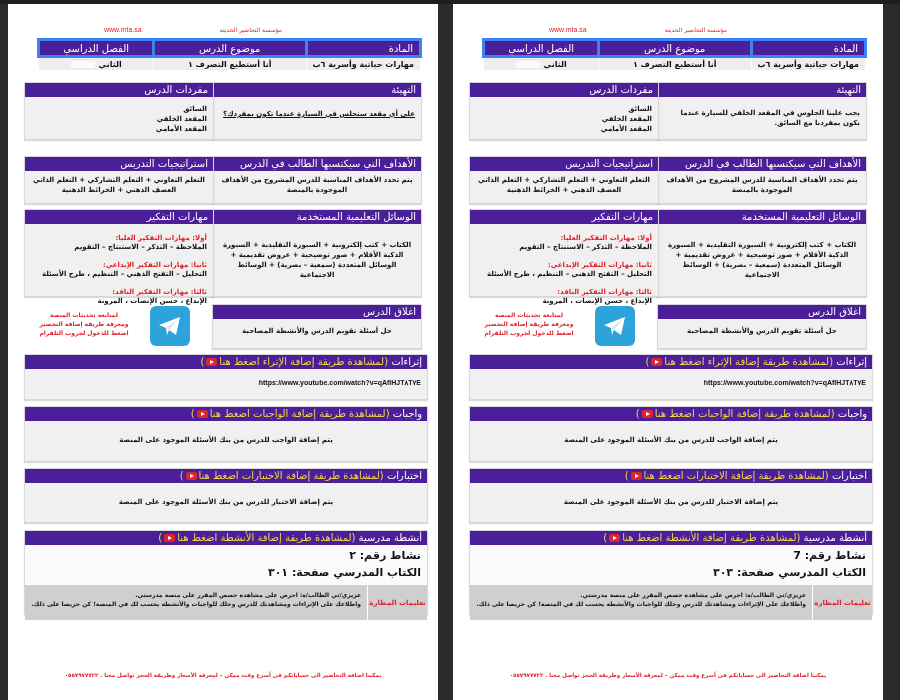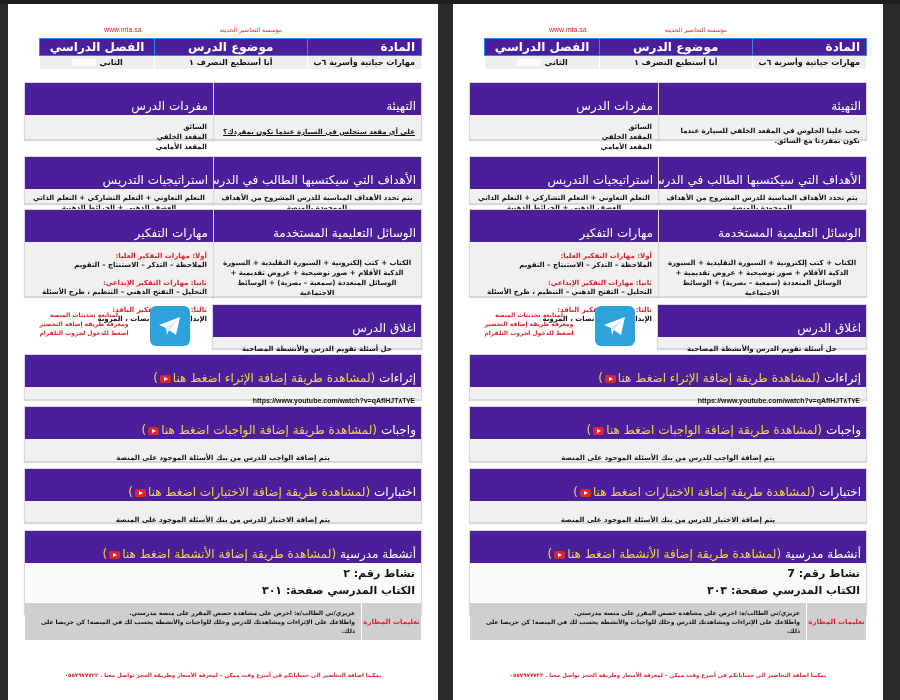--- a/index.html
+++ b/index.html
@@ -12,37 +12,37 @@
   }
   .page.p1 { left: 8px; }
   .page.p2 { left: 453px; }
   .top-strip { position: absolute; top: 0; left: 0; right: 0; height: 4px; background: #1e1e1e; }
 
   .header-line { position: absolute; top: 20px; left: 16px; right: 16px; height: 12px; font-size: 6px; color: #e0242b; }
   .header-line .org { position: absolute; right: 140px; top: 2px; }
   .header-line .site { position: absolute; left: 80px; top: 2px; font-family: "Liberation Sans", sans-serif; font-size: 7px; }
 
   .info-table { position: absolute; top: 34px; left: 16px; right: 16px; border-collapse: collapse; }
-  .info-table th { background: #4b1f99; color: #fff; font-weight: bold; font-size: 12px; height: 17px; border: 1px solid #3b82f6; padding: 0 6px; }
+  .info-table th { background: #4b1f99; color: #fff; font-weight: normal; font-size: 10px; height: 17px; border: 3px solid #3b82f6; padding: 0 6px; }
   .info-table td { background: #eeeeee; font-weight: bold; font-size: 8px; height: 14px; border: 1px solid #fff; padding: 0 6px; }
   .info-table th.c1, .info-table td.c1 { width: 30%; text-align: right; }
   .info-table th.c2, .info-table td.c2 { width: 40%; text-align: center; }
   .info-table th.c3, .info-table td.c3 { width: 30%; text-align: center; }
   .blur-patch { display: inline-block; width: 24px; height: 7px; background: #fafafa; margin-right: 4px; vertical-align: middle; }
 
   .box { position: absolute; background: #f0f0f0; border: 1px solid #d8d8d8; box-shadow: 0 1px 1px rgba(0,0,0,0.15); }
-  .box .bh { background: #4b1f99; color: #fff; font-size: 12px; height: 14px; line-height: 14px; padding: 16px 5px; white-space: nowrap; overflow: hidden; }
+  .box .bh { background: #4b1f99; color: #fff; font-size: 10px; height: 14px; line-height: 14px; padding: 0 5px; white-space: nowrap; overflow: hidden; }
   .box .bb { padding: 4px 6px; font-size: 7px; font-weight: bold; line-height: 1.45; }
   .bb.center { text-align: center; }
   .bb.vcenter { display: flex; align-items: center; }
   .red { color: #e0242b; margin-top: 8px; }
 
   .col-r { right: 16px; width: 210px; }
   .col-l { left: 16px; width: 190px; }
-  .full { left: 16px; right: 16px; }
+  .full { left: 16px; right: 10px; }
 
   .yt-title { color: #f5d742; }
   .yt-icon { display: inline-block; width: 11px; height: 8px; background: #e0242b; border-radius: 2px; position: relative; vertical-align: middle; margin: 0 2px; }
   .yt-icon::after { content: ""; position: absolute; left: 4px; top: 2px; border-left: 4px solid #fff; border-top: 2px solid transparent; border-bottom: 2px solid transparent; }
 
   .telegram { position: absolute; width: 40px; height: 40px; border-radius: 6px; background: #2ea3db; }
   .telegram svg { position: absolute; left: 8px; top: 10px; }
   .tg-text { position: absolute; font-size: 6px; font-weight: bold; color: #e0242b; text-align: center; line-height: 1.5; width: 100px; }
 
   .url { direction: ltr; font-family: "Liberation Sans", sans-serif; font-size: 7.5px; text-align: right; }

